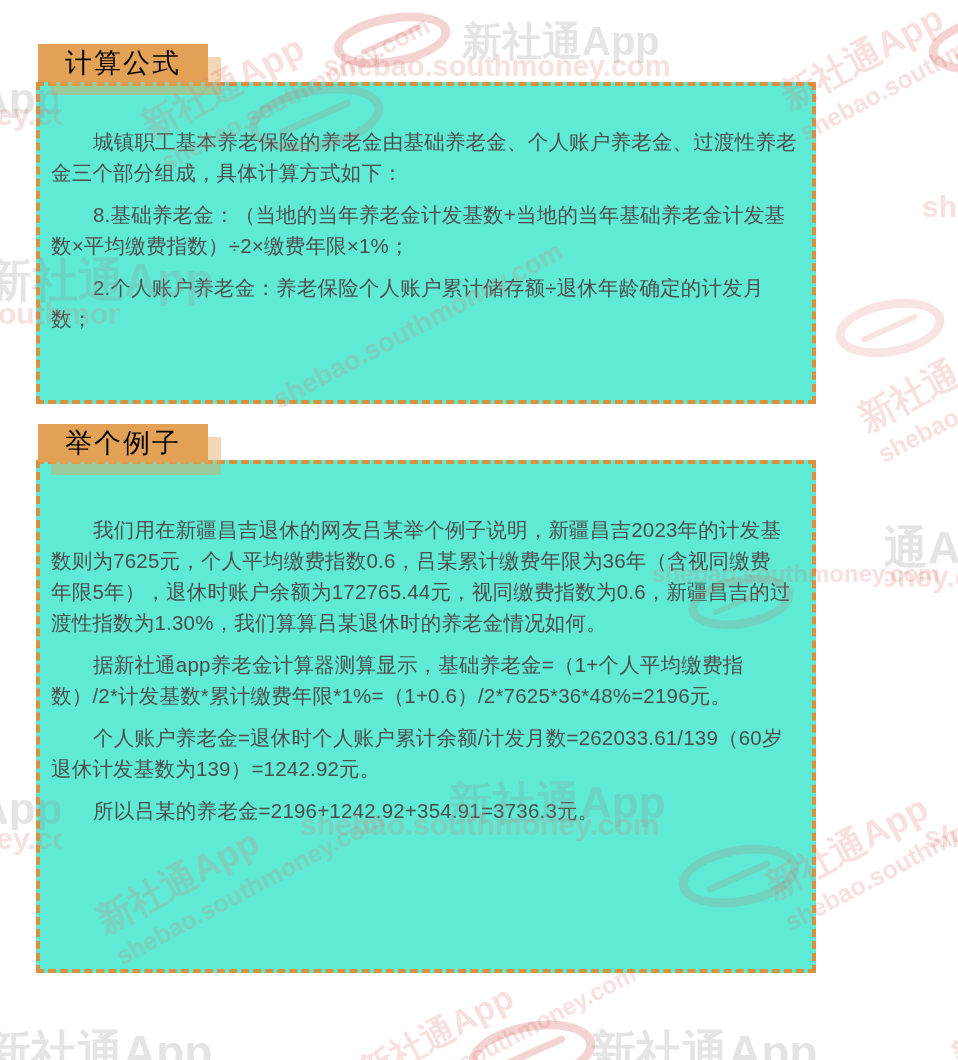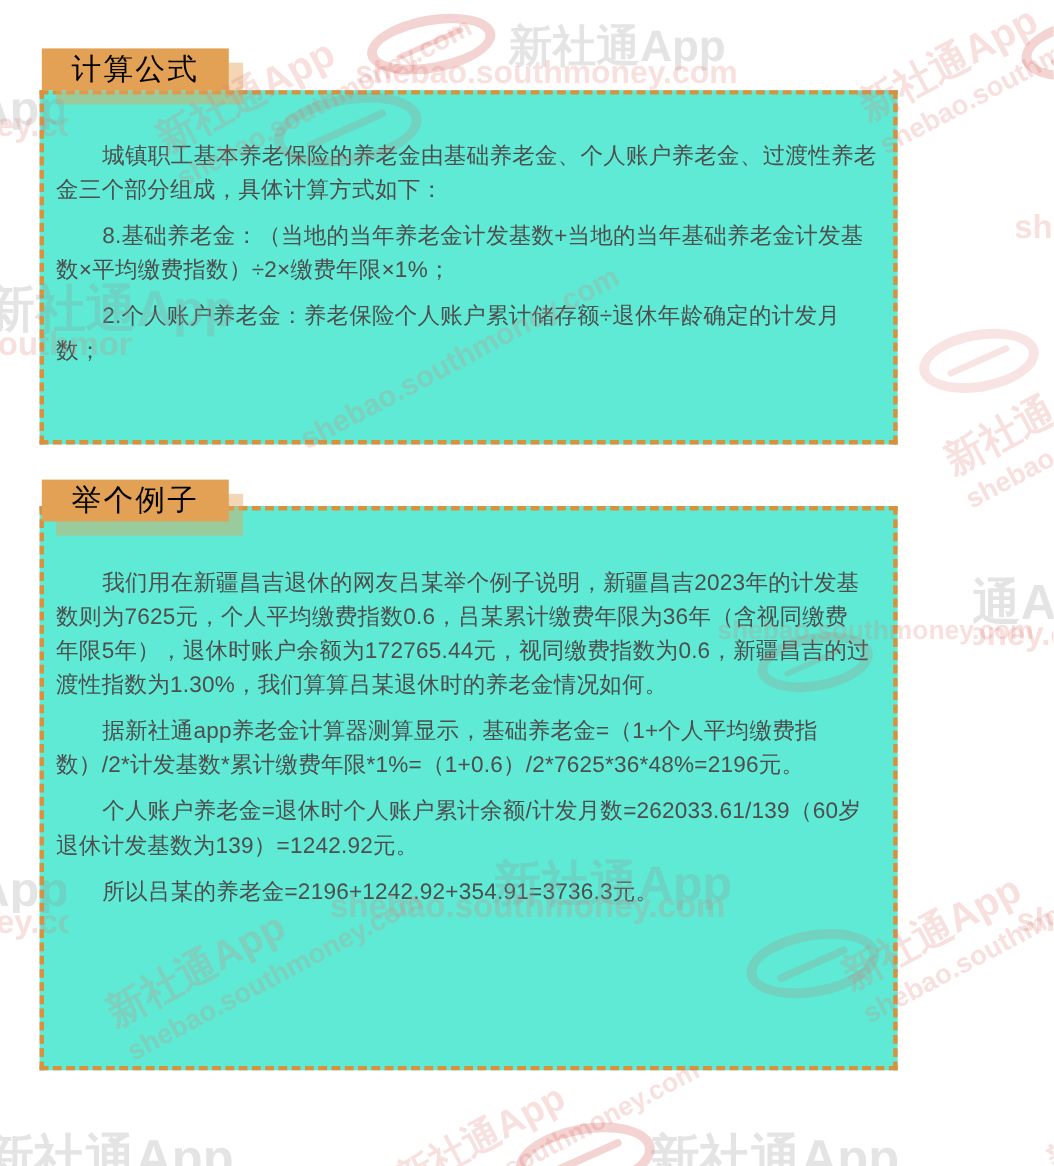--- a/index.html
+++ b/index.html
@@ -19,21 +19,21 @@
     font-size:20.5px;line-height:31px;color:#4e4e4e;letter-spacing:0.2px;
   }
   
   .badge{
     position:absolute;left:38px;width:170px;height:38px;z-index:3;
     background:#e2a155;color:#000000;font-size:27px;letter-spacing:2px;
     display:flex;align-items:center;justify-content:center;
     box-shadow:13px 13px 0 0 rgba(228,166,92,0.45);
   }
   .badge-1{top:44px;}
-  .badge-2{top:436px;}
+  .badge-2{top:424px;}
   
   .footer{
     position:absolute;top:998px;left:0;width:100%;text-align:center;
     font-size:20px;color:#9b9b9b;letter-spacing:1px;z-index:3;
   }
   
   .wm{position:absolute;z-index:5;pointer-events:none;white-space:nowrap;font-weight:700;}
   .wm-gray{color:rgba(150,150,150,0.26);}
   .wm-pink{color:rgba(222,125,115,0.24);}
   .rot{transform:rotate(-28deg);transform-origin:0 0;}

